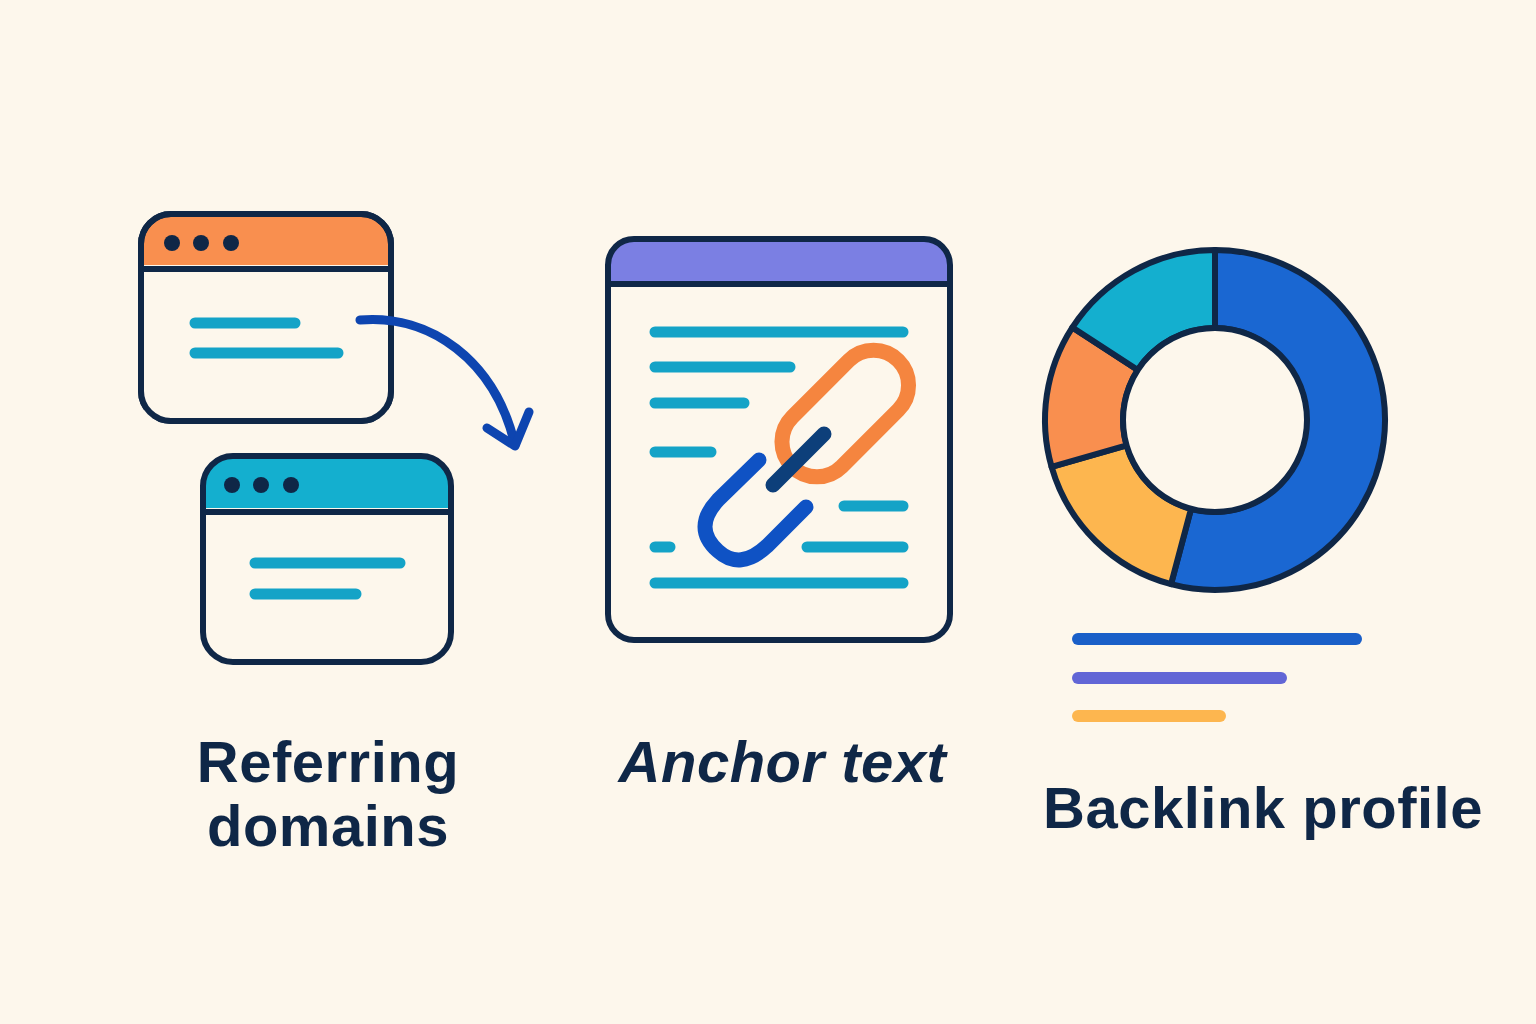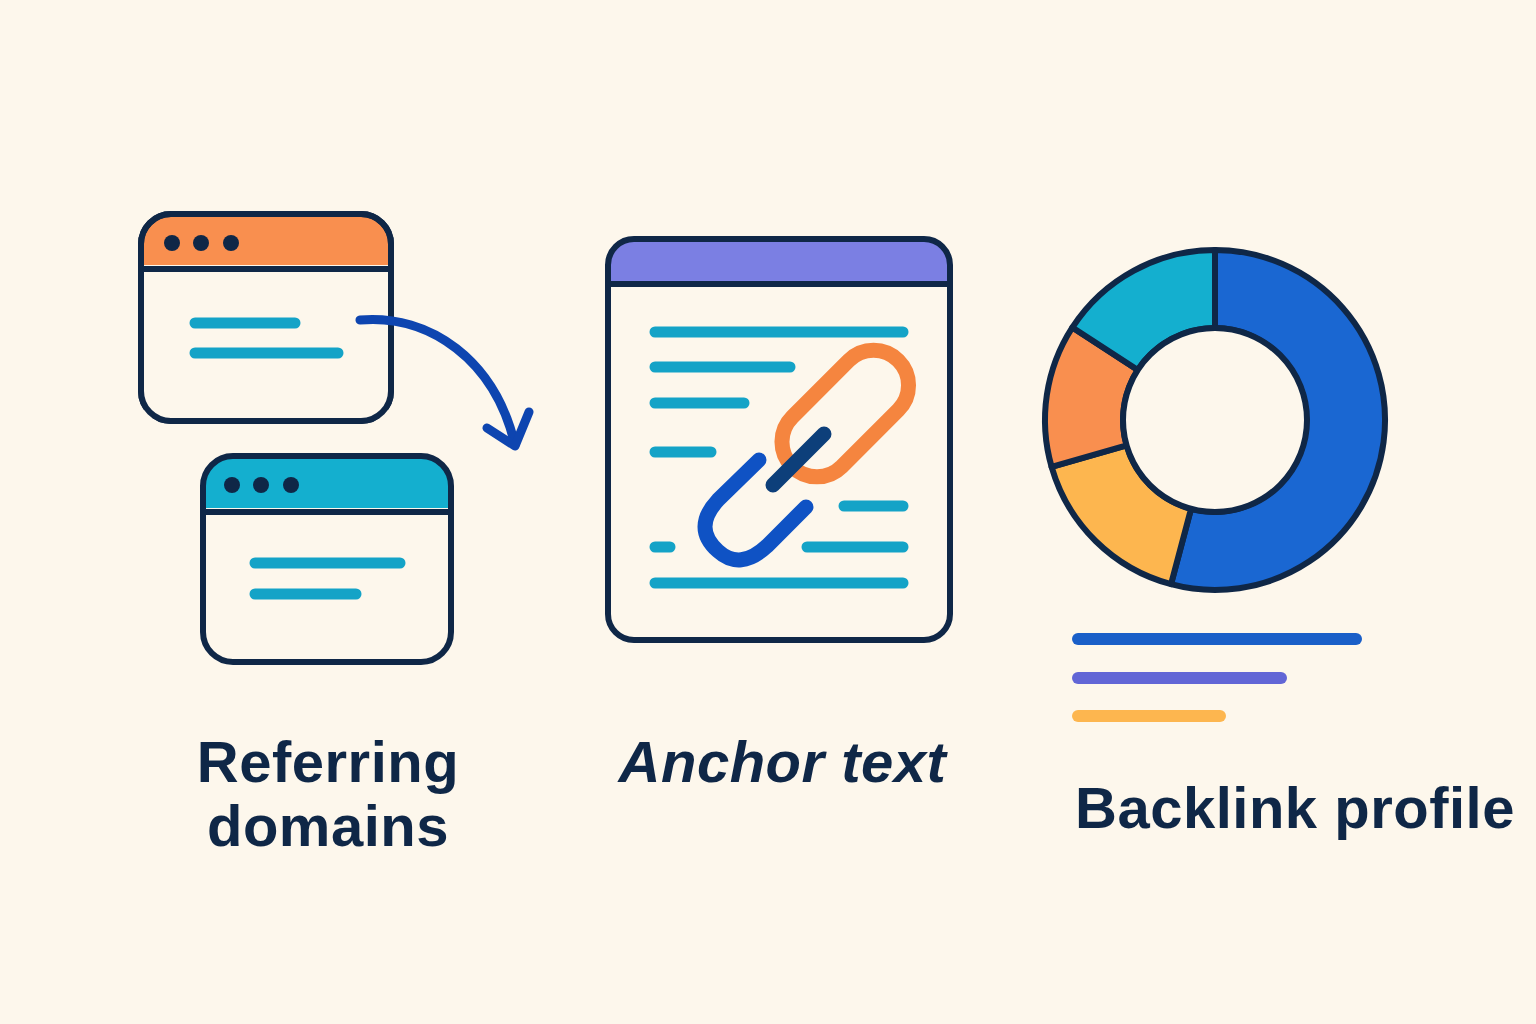--- a/index.html
+++ b/index.html
@@ -15,21 +15,21 @@
     color: #0f2747;
     font-weight: 700;
     font-size: 58px;
     line-height: 64px;
     text-align: center;
     letter-spacing: 0.5px;
     font-family: "Liberation Sans", "DejaVu Sans", sans-serif;
   }
   #lbl-ref { left: 168px; top: 730px; width: 320px; }
   #lbl-anchor { left: 590px; top: 730px; width: 385px; white-space: nowrap; font-style: italic; }
-  #lbl-backlink { left: 1060px; top: 776px; width: 470px; white-space: nowrap; text-align: center; }
+  #lbl-backlink { left: 1028px; top: 776px; width: 470px; white-space: nowrap; text-align: center; }
 </style>
 </head>
 <body>
 
 <svg class="art" width="1536" height="1024" viewBox="0 0 1536 1024">
 
   <g>
     <path d="M141,265 L141,244 Q141,214 171,214 L361,214 Q391,214 391,244 L391,265 Z" fill="#f98f4f"></path>
     <rect x="141" y="214" width="250" height="207" rx="30" ry="30" fill="none" stroke="#0f2747" stroke-width="6"></rect>
     <line x1="141" y1="269" x2="391" y2="269" stroke="#0f2747" stroke-width="6"></line>

